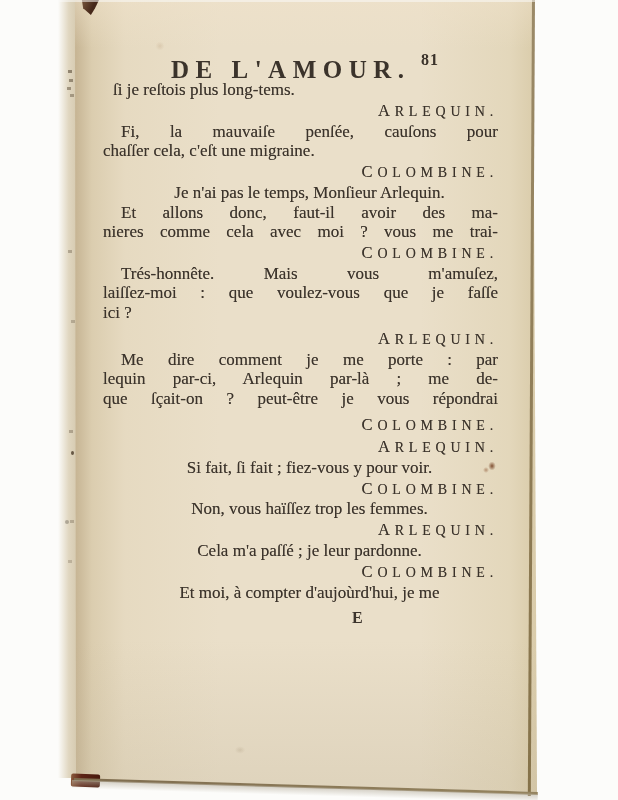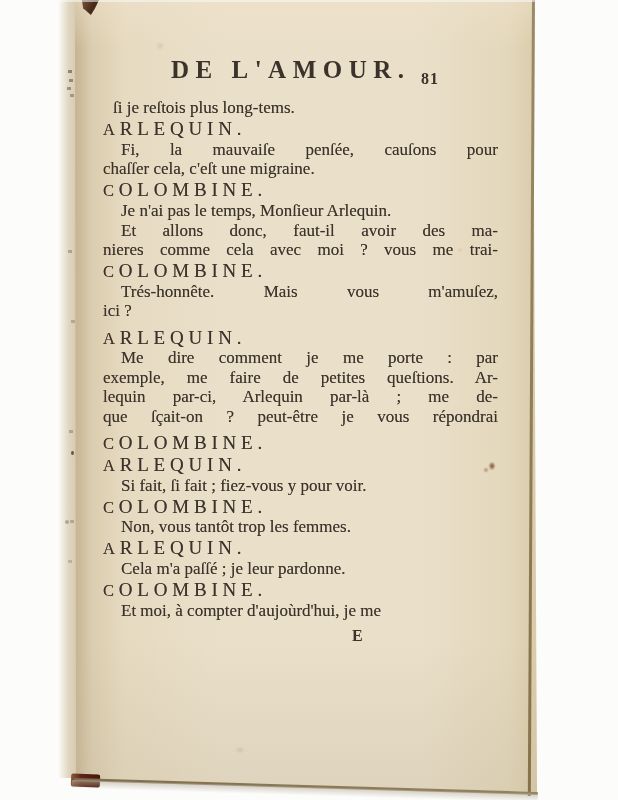--- a/index.html
+++ b/index.html
@@ -60,29 +60,29 @@
     background:linear-gradient(180deg, #b6ae9d 0%, rgba(252,252,250,0) 85%);
   }
   .top-light { position:absolute; left:58px; top:0; width:480px; height:2px; background:rgba(250,250,248,.55); }
   .dot-1 { position:absolute; left:71px; top:451px; width:3px; height:4px; background:#3f2f1e; border-radius:50%; opacity:.75; }
   .dot-2 { position:absolute; left:65px; top:520px; width:4px; height:4px; background:#8a8273; border-radius:50%; opacity:.6; }
 
   
   .content { position:absolute; left:103px; top:50px; width:395px; color:var(--ink,#3b332b); }
   .page-header { position:relative; height:28px; }
   .title { position:absolute; left:68px; top:6px; font-size:25px; font-weight:bold; letter-spacing:6.5px; white-space:nowrap;font-family:Liberation Serif, serif; }
-  .pagenum { position:absolute; left:318px; top:20px; font-size:16px; font-weight:bold; letter-spacing:1px; }
-  .textblock { margin-top:20px; font-size:17px; line-height:19.6px; text-shadow:0 0 .5px rgba(59,51,43,.55);font-family:Liberation Serif, serif; }
+  .pagenum { position:absolute; left:318px; top:1px; font-size:16px; font-weight:bold; letter-spacing:1px; }
+  .textblock { margin-top:2px; font-size:17px; line-height:19.6px; text-shadow:0 0 .5px rgba(59,51,43,.55);font-family:Liberation Serif, serif; }
   .line { min-height:19.6px; }
   .line-cont { text-indent:10px; }
-  .line-plain-indent { text-indent:18px; }
+  .line-plain-indent { text-indent:18px;text-align:center; }
   .line-fill { text-align:justify; text-align-last:justify; }
   .line-fill-indent { text-align:justify; text-align-last:justify; text-indent:18px; }
   .line-heading, .line-heading-gap {
-    text-align:left; font-size:19px; letter-spacing:4.8px;
+    text-align:right; font-size:14px; letter-spacing:4.8px;
     line-height:17px; padding-top:2.5px;
   }
   .line-heading-gap { margin-top:5px; }
   .line-heading::first-letter, .line-heading-gap::first-letter { font-size:16.5px; }
   .signature { margin-top:7px; padding-left:249px; font-size:16px; font-weight:bold; }
 </style>
 </head>
 <body>
 
 <div class="scan">
@@ -120,45 +120,45 @@
 
         <div class="line line-fill-indent">Et allons donc, faut-il avoir des ma-</div>
 
         <div class="line line-fill">nieres comme cela avec moi ? vous me trai-</div>
 
 
         <div class="line line-heading">COLOMBINE.</div>
 
         <div class="line line-fill-indent">Trés-honnête. Mais vous m'amuſez,</div>
 
+        <div class="line line-fill">laiſſez-moi : que voulez-vous que je faſſe</div>
 
         <div class="line line-plain">ici ?</div>
 
         <div class="line line-heading-gap">ARLEQUIN.</div>
 
         <div class="line line-fill-indent">Me dire comment je me porte : par</div>
 
-        <div class="line line-fill">exemple, me faire de petites queſtions. Ar-</div>
 
         <div class="line line-fill">lequin par-ci, Arlequin par-là ; me de-</div>
 
 
         <div class="line line-fill">que ſçait-on ? peut-être je vous répondrai</div>
 
 
         <div class="line line-heading-gap">COLOMBINE.</div>
 
 
         <div class="line line-heading">ARLEQUIN.</div>
 
         <div class="line line-plain-indent">Si fait, ſi fait ; fiez-vous y pour voir.</div>
 
         <div class="line line-heading">COLOMBINE.</div>
 
-        <div class="line line-plain-indent">Non, vous tantôt trop les femmes.</div>
+        <div class="line line-plain-indent">Non, vous haïſſez trop les femmes.</div>
 
         <div class="line line-heading">ARLEQUIN.</div>
 
         <div class="line line-plain-indent">Cela m'a paſſé ; je leur pardonne.</div>
 
         <div class="line line-heading">COLOMBINE.</div>
 
         <div class="line line-plain-indent">Et moi, à compter d'aujoùrd'hui, je me</div>
       </div>
     <div class="signature">E</div>

